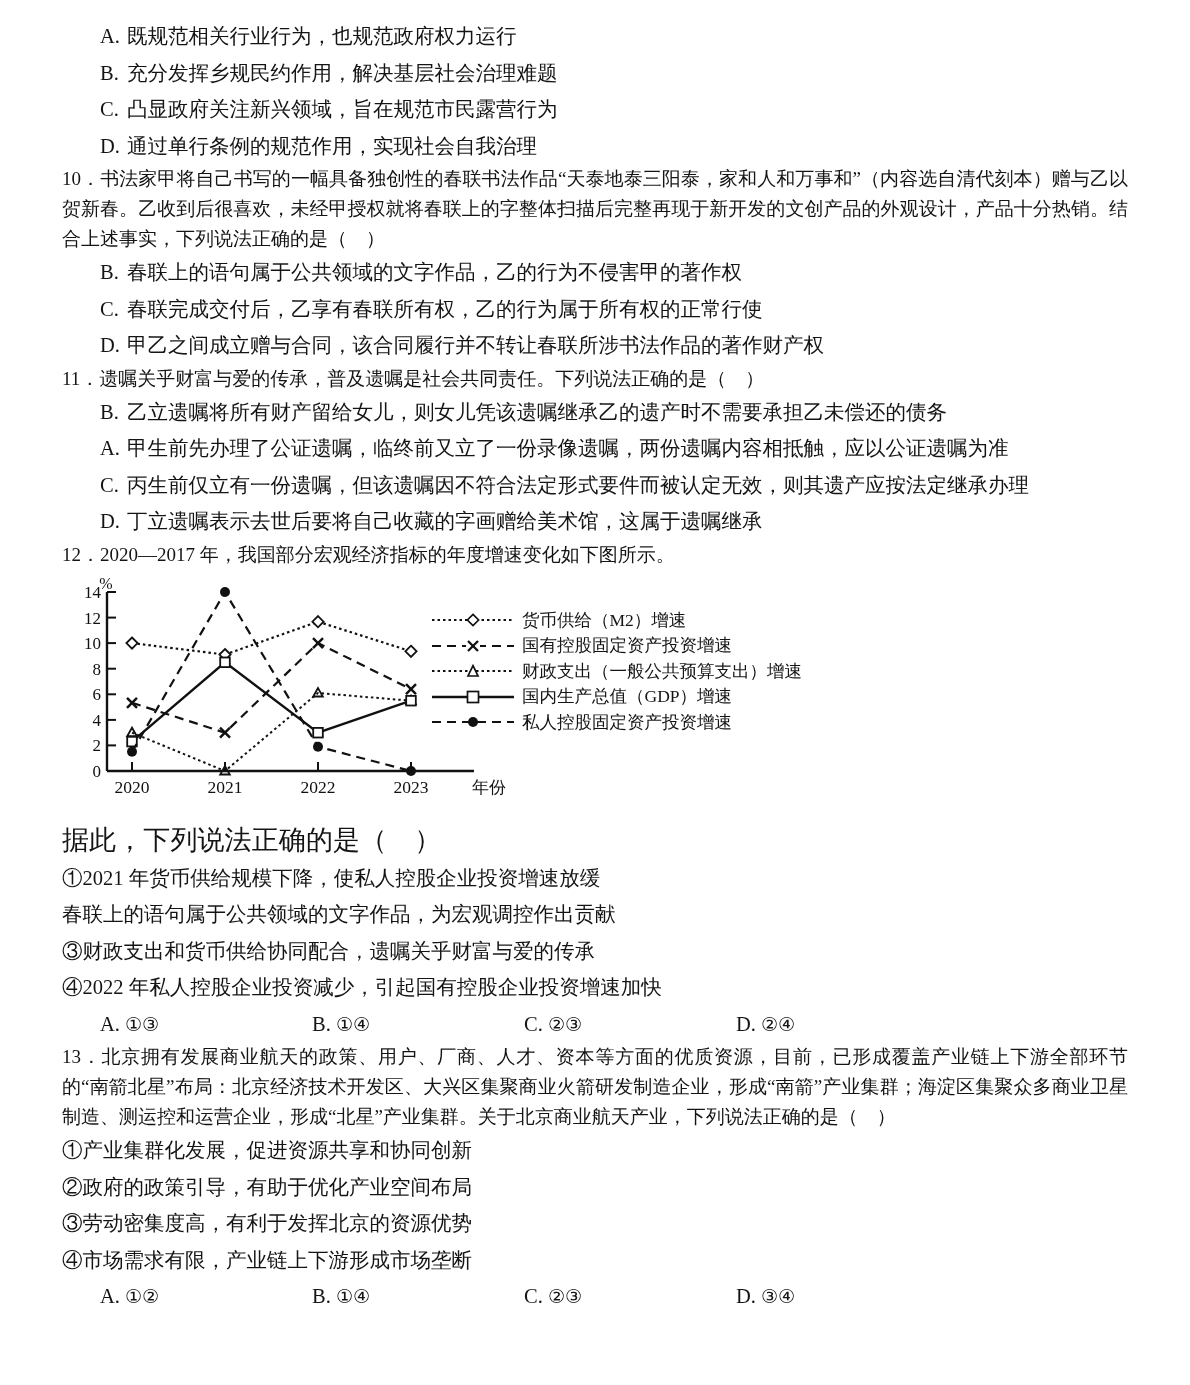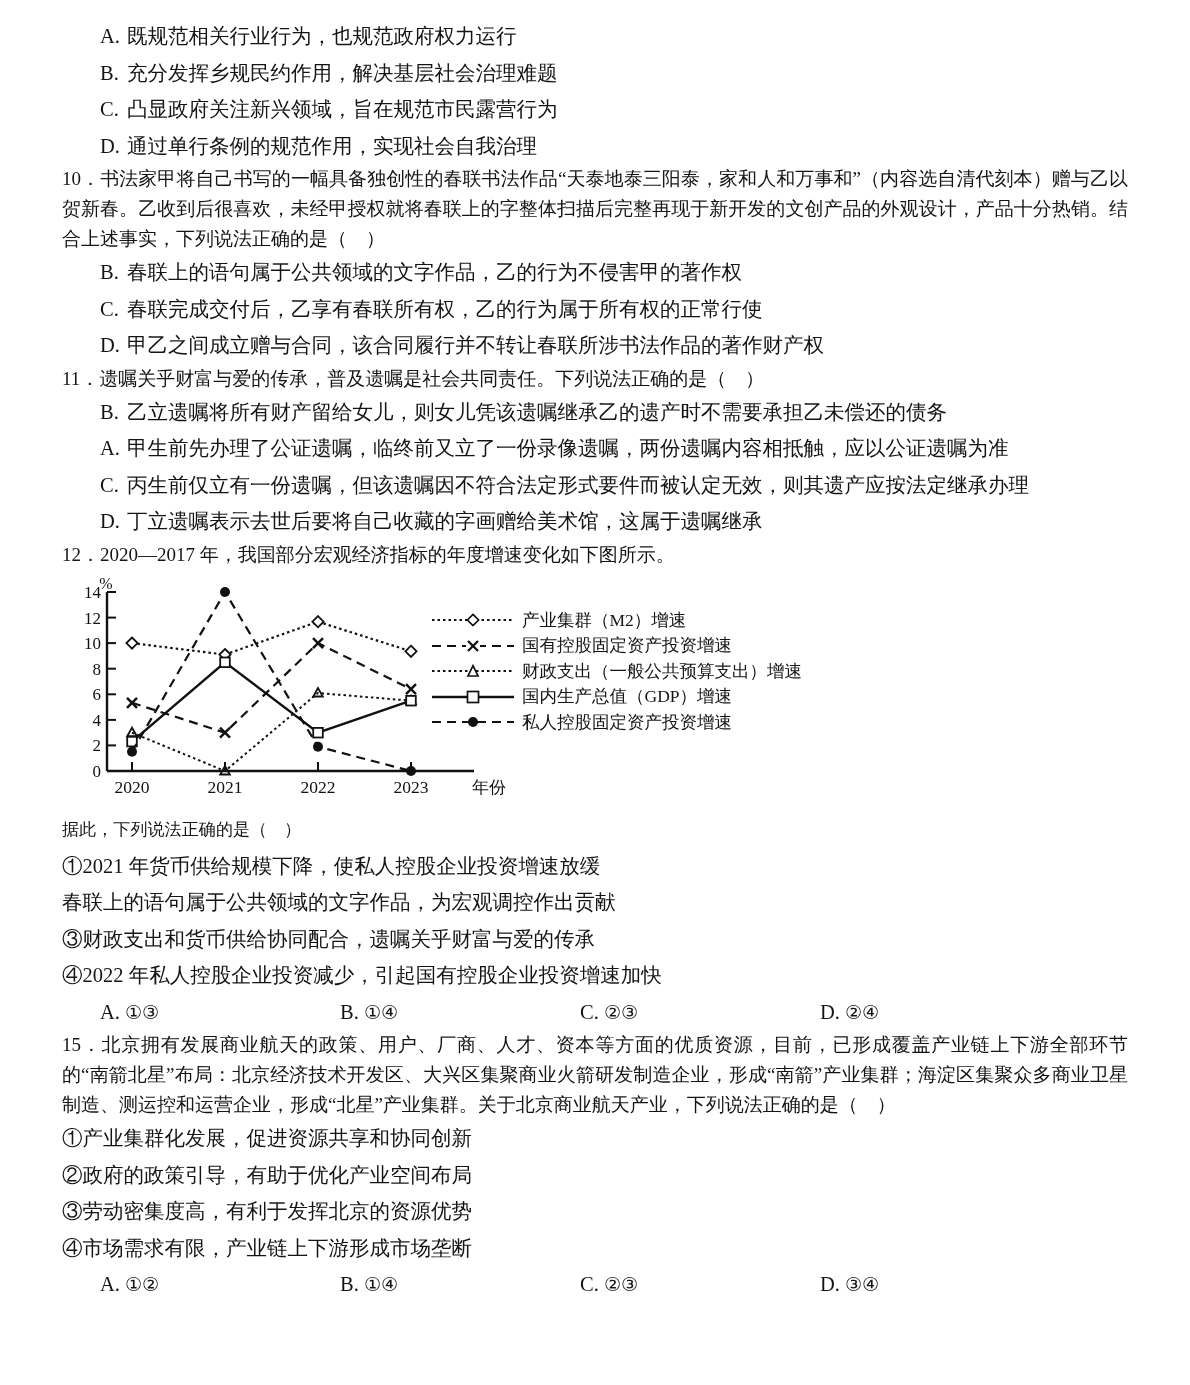--- a/index.html
+++ b/index.html
@@ -24,25 +24,26 @@
   }
   .content {
     position: absolute;
     left: 62px;
     top: 18px;
     width: 1066px;
   }
 
   
   .q-line {
-    font-size: 17px;
+    font-size: 27px;
     line-height: 36px;
     text-align: justify;
     text-justify: inter-ideograph;
     letter-spacing: 0.1px;
+    font-family: Liberation Mono, monospace;
   }
   .q-stem {
     font-size: 19px;
     line-height: 30px;
     text-align: justify;
     text-justify: inter-ideograph;
   }
   .opt {
     font-size: 20.5px;
     line-height: 36.5px;
@@ -56,39 +57,38 @@
   .num-opt {
     font-size: 20.5px;
     line-height: 36.5px;
     white-space: nowrap;
   }
   .answers {
     font-size: 20.5px;
     line-height: 36.5px;
     padding-left: 38px;
     display: flex;
-    gap: 28px;
   }
   .answers span.ans {
     display: inline-block;
     width: 212px;
     white-space: nowrap;
   }
   .circled {
     font-family: "DejaVu Sans", sans-serif;
     font-size: 19px;
   }
 
   
   .chart-wrap {
     position: relative;
     width: 1066px;
     height: 228px;
     margin-top: 6px;
-    margin-bottom: 8px;
+    margin-bottom: 20px;
   }
   .chart-svg { position: absolute; left: 0; top: 0; }
   .legend {
     position: absolute;
     left: 368px;
     top: 32px;
     font-size: 17px;
     line-height: 25.5px;
   }
   .legend-row {
@@ -245,21 +245,21 @@
             <circle cx="349" cy="195" r="5" fill="#111"></circle>
           </g>
         </svg>
 
         <div class="legend">
           <div class="legend-row">
             <svg class="legend-key" viewBox="0 0 86 18">
               <line x1="2" y1="9" x2="84" y2="9" stroke="#111" stroke-width="2.2" stroke-dasharray="2.5,3"></line>
               <polygon points="43,3.4 48.6,9 43,14.6 37.4,9" fill="#fff" stroke="#111" stroke-width="1.7"></polygon>
             </svg>
-            <span class="legend-label">产业集群（M2）增速</span>
+            <span class="legend-label">货币供给（M2）增速</span>
           </div>
           <div class="legend-row">
             <svg class="legend-key" viewBox="0 0 86 18">
               <line x1="2" y1="9" x2="84" y2="9" stroke="#111" stroke-width="2.2" stroke-dasharray="9,6"></line>
               <rect x="36" y="2" width="14" height="14" fill="#fff"></rect>
               <line x1="38" y1="4" x2="48" y2="14" stroke="#111" stroke-width="2.3"></line>
               <line x1="48" y1="4" x2="38" y2="14" stroke="#111" stroke-width="2.3"></line>
             </svg>
             <span class="legend-label">国有控股固定资产投资增速</span>
           </div>
@@ -294,21 +294,21 @@
       <div class="num-opt">④2022 年私人控股企业投资减少，引起国有控股企业投资增速加快</div>
       <div class="answers">
         <span class="ans"><span>A.</span>&nbsp;<span class="circled">①③</span></span>
         <span class="ans"><span>B.</span>&nbsp;<span class="circled">①④</span></span>
         <span class="ans"><span>C.</span>&nbsp;<span class="circled">②③</span></span>
         <span class="ans"><span>D.</span>&nbsp;<span class="circled">②④</span></span>
       </div>
     </div>
 
     <div>
-      <div class="q-stem">15．北京拥有发展商业航天的政策、用户、厂商、人才、资本等方面的优质资源，目前，已形成覆盖产业链上下游全部环节的“南箭北星”布局：北京经济技术开发区、大兴区集聚商业火箭研发制造企业，形成“南箭”产业集群；海淀区集聚众多商业卫星制造、测运控和运营企业，形成“北星”产业集群。关于北京商业航天产业，下列说法正确的是（　）</div>
+      <div class="q-stem">13．北京拥有发展商业航天的政策、用户、厂商、人才、资本等方面的优质资源，目前，已形成覆盖产业链上下游全部环节的“南箭北星”布局：北京经济技术开发区、大兴区集聚商业火箭研发制造企业，形成“南箭”产业集群；海淀区集聚众多商业卫星制造、测运控和运营企业，形成“北星”产业集群。关于北京商业航天产业，下列说法正确的是（　）</div>
       <div class="num-opt">①产业集群化发展，促进资源共享和协同创新</div>
       <div class="num-opt">②政府的政策引导，有助于优化产业空间布局</div>
       <div class="num-opt">③劳动密集度高，有利于发挥北京的资源优势</div>
       <div class="num-opt">④市场需求有限，产业链上下游形成市场垄断</div>
       <div class="answers">
         <span class="ans"><span>A.</span>&nbsp;<span class="circled">①②</span></span>
         <span class="ans"><span>B.</span>&nbsp;<span class="circled">①④</span></span>
         <span class="ans"><span>C.</span>&nbsp;<span class="circled">②③</span></span>
         <span class="ans"><span>D.</span>&nbsp;<span class="circled">③④</span></span>
       </div>

